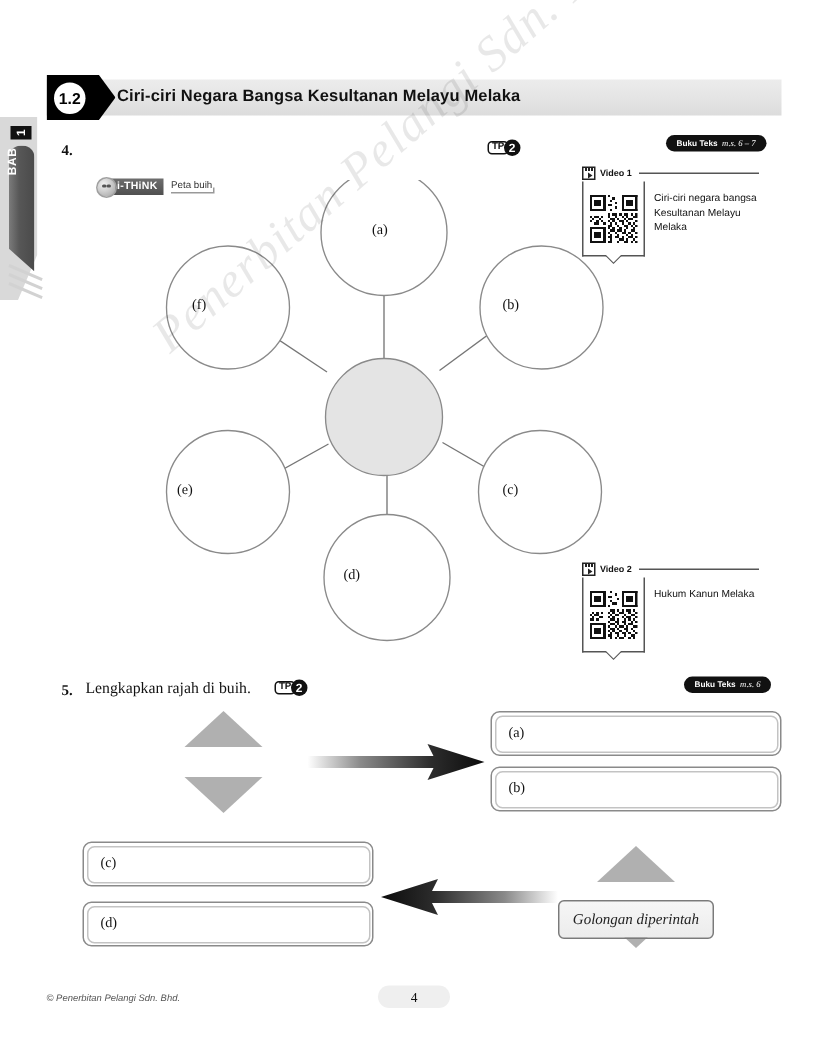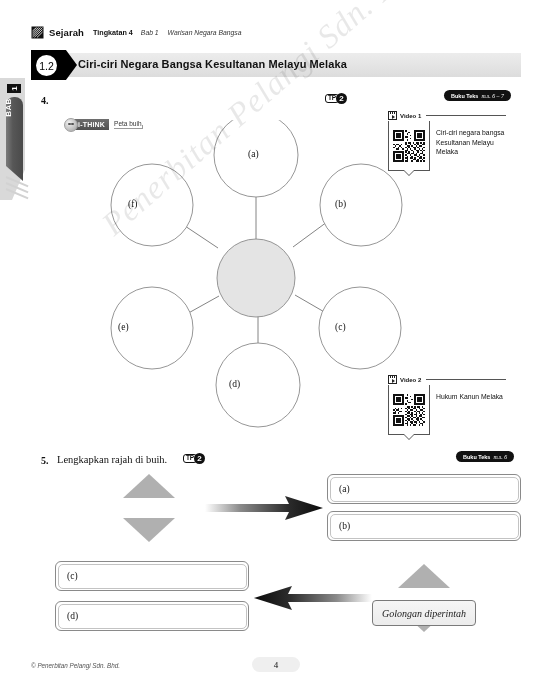--- a/index.html
+++ b/index.html
@@ -48,21 +48,21 @@
     background:#000;
     clip-path: polygon(0 0, 76% 0, 100% 50%, 76% 100%, 0 100%);
     z-index:4;
   }
   .sec-num-circle {
     position:absolute; left:36px; top:55px; width:21px; height:21px;
     border-radius:50%; background:#fff;
     display:flex; align-items:center; justify-content:center;
     z-index:5;
   }
-  .sec-num { font-family:"Liberation Sans", sans-serif; font-weight:normal; font-size:10.5px; color:#000; }
+  .sec-num { font-family:"Liberation Sans", sans-serif; font-weight:bold; font-size:10.5px; color:#000; }
   .sec-title {
     position:absolute; left:78px; top:58px; z-index:5;
     font-family:"Liberation Sans", sans-serif; font-weight:bold; font-size:11px; color:#111;
     letter-spacing:0.1px;
   }
 
   
   .bab-bg {
     position:absolute; left:0; top:78px; width:25px; height:122px;
     background:#d9d9d9;
@@ -229,37 +229,20 @@
     font-family:"Liberation Serif", serif; font-size:9px; color:#111;
   }
 </style>
 </head>
 <body>
 
 <div class="page">
 
   <div class="watermark">Penerbitan Pelangi Sdn. Bhd.</div>
 
-  <div class="hdr">
-    <span class="hdr-logo">
-      <svg width="13" height="13" viewBox="0 0 13 13">
-        <rect x="0.5" y="0.5" width="12" height="12" fill="#111"></rect>
-        <path d="M1.5 11 L11.5 1.5" stroke="#fff" stroke-width="0.8" fill="none"></path>
-        <path d="M1.5 9 L9.5 1.5" stroke="#fff" stroke-width="0.8" fill="none"></path>
-        <path d="M1.5 7 L7.5 1.5" stroke="#fff" stroke-width="0.8" fill="none"></path>
-        <path d="M1.5 5 L5.5 1.5" stroke="#fff" stroke-width="0.8" fill="none"></path>
-        <path d="M3.5 11.2 L11.5 3.6" stroke="#fff" stroke-width="0.8" fill="none"></path>
-        <path d="M6 11.4 L11.5 6" stroke="#fff" stroke-width="0.8" fill="none"></path>
-      </svg>
-    </span>
-    <span class="hdr-sejarah">Sejarah</span>
-    <span class="hdr-ting">Tingkatan 4</span>
-    <span class="hdr-bab">Bab 1</span>
-    <span class="hdr-war">Warisan Negara Bangsa</span>
-  </div>
 
   <div class="bab-bg"></div>
   <div class="bab-num-box">
     <span class="bab-num">1</span>
   </div>
   <div class="bab-tab"></div>
   <div class="bab-label">BAB</div>
   <div class="bab-stripes">
     <i style="left:0;top:0;"></i>
       <i style="left:0;top:6px;"></i>

